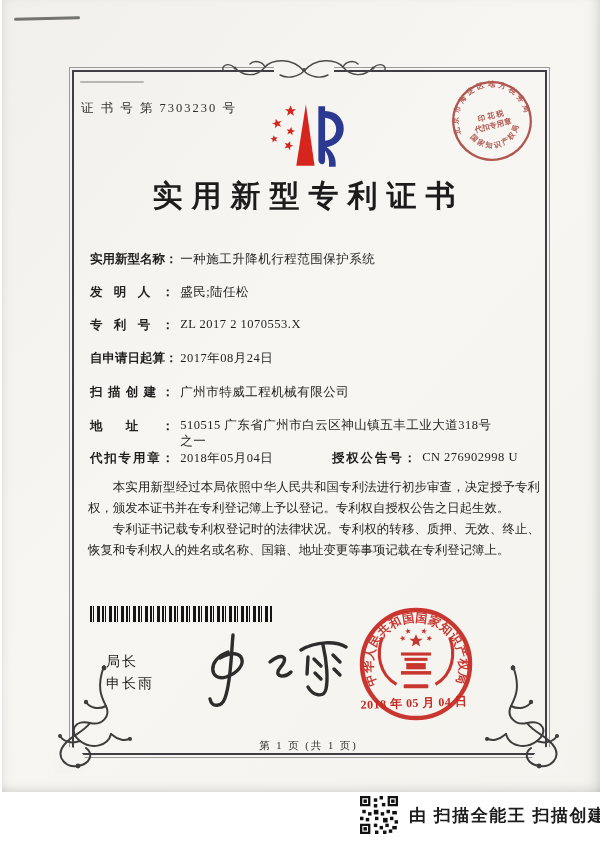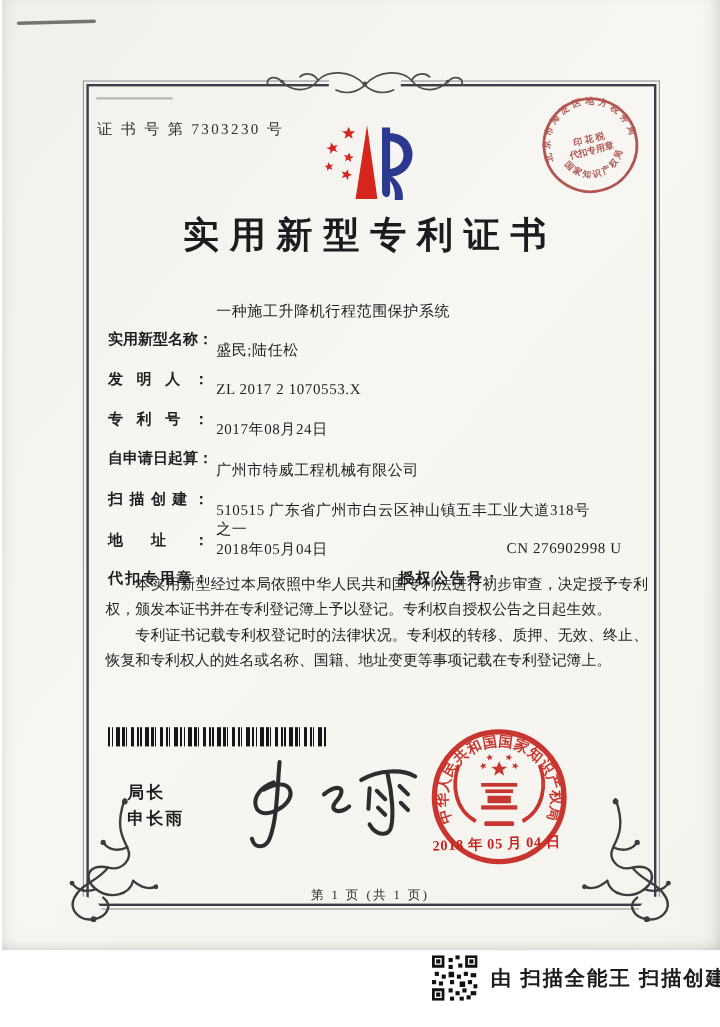--- a/index.html
+++ b/index.html
@@ -29,33 +29,33 @@
   .orn-br{left:483px;top:662px;width:94px;height:112px;transform:scaleX(-1);}
   
   .cert-no{position:absolute;left:79px;top:100px;font-size:12.5px;letter-spacing:2px;color:#2e2e2e;}
   .logo{position:absolute;left:253px;top:102px;width:96px;height:70px;}
   .stamp{position:absolute;left:446px;top:77px;width:88px;height:88px;transform:rotate(-14deg);opacity:.88;}
   .title{position:absolute;left:0;top:176px;width:613px;text-align:center;
          font-size:30px;font-weight:bold;letter-spacing:9px;color:#1c1c1c;}
   .fields{position:absolute;left:88px;top:0;width:452px;font-size:12.5px;color:#1f1f1f;}
   .frow{position:absolute;left:0;white-space:nowrap;}
   .flabel{display:inline-block;width:84px;text-align:justify;text-align-last:justify;
-          font-weight:bold;vertical-align:top;margin-top:24px;}
+          font-weight:bold;vertical-align:top;}
   .fvalue{margin-left:3px;font-weight:normal;letter-spacing:.5px;}
   .addr .fvalue{display:inline-block;white-space:normal;width:318px;line-height:15.5px;vertical-align:top;}
   .grant-right{position:absolute;left:242px;top:0;white-space:nowrap;}
   .paras{position:absolute;left:86px;top:477px;width:452px;font-size:12.4px;line-height:21px;
          text-align:justify;color:#1e1e1e;font-weight:normal;}
   .paras p{margin:0;text-indent:2em;}
   .barcode{position:absolute;left:88px;top:606px;width:182px;height:16px;
     background:repeating-linear-gradient(90deg,
       #151515 0px,#151515 2px,#f6f5f1 2px,#f6f5f1 3px,
       #151515 3px,#151515 4px,#f6f5f1 4px,#f6f5f1 7px,
       #151515 7px,#151515 10px,#f6f5f1 10px,#f6f5f1 12px);}
-  .signer{position:absolute;left:104px;top:651px;font-size:14px;font-weight:bold;
+  .signer{position:absolute;left:104px;top:651px;font-size:14px;font-weight:normal;
           line-height:22px;color:#1d1d1d;letter-spacing:2px;}
   .signature{position:absolute;left:192px;top:628px;width:160px;height:85px;}
   .seal{position:absolute;left:352px;top:602px;width:124px;height:124px;opacity:.92;}
   .seal-date{position:absolute;left:344px;top:695px;width:136px;text-align:center;
              font-size:12px;font-weight:bold;color:#c6261f;letter-spacing:.5px;
              transform:rotate(-2deg);}
   .page-footer{position:absolute;left:0;top:739px;width:613px;text-align:center;
                font-size:10.5px;letter-spacing:2px;color:#2a2a2a;}
   .watermark{position:absolute;left:360px;top:795px;height:40px;display:flex;align-items:center;}
   .wm-qr{width:38px;height:38px;margin-right:11px;}

